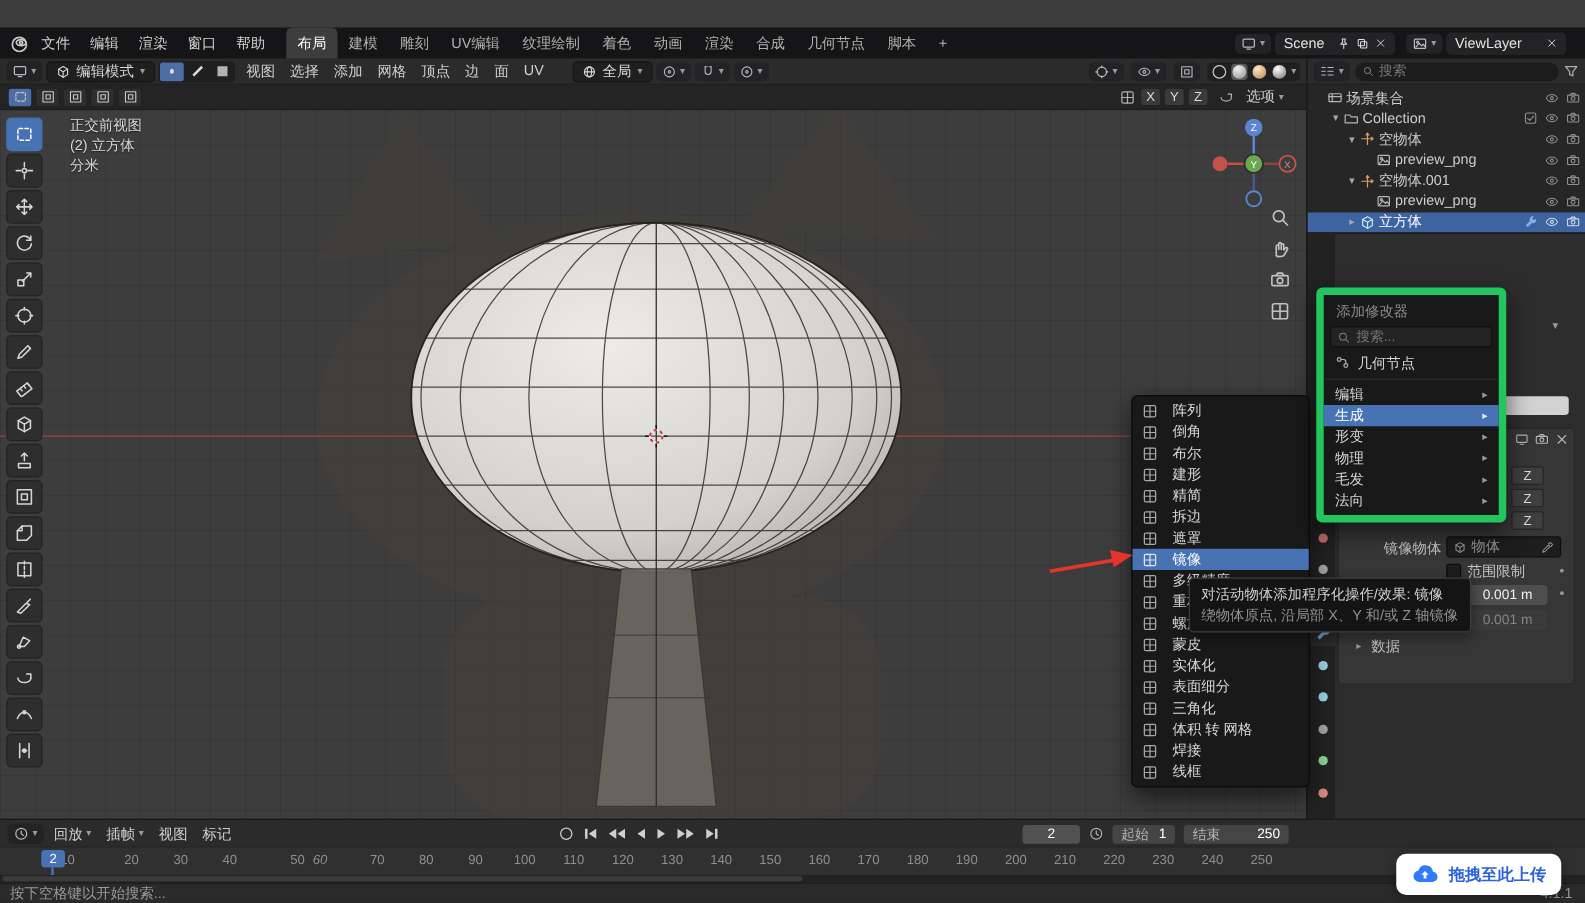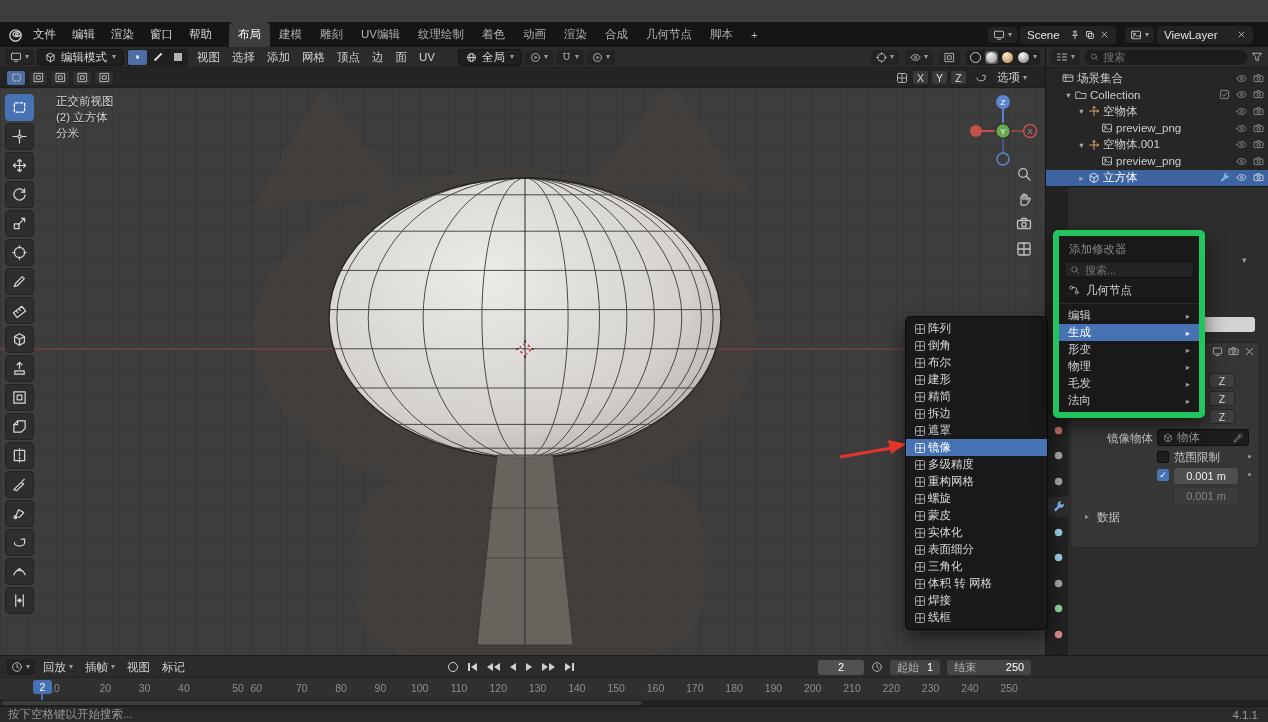--- a/index.html
+++ b/index.html
@@ -121,21 +121,21 @@
 .am-row{height:20px;display:flex;align-items:center;gap:6px;padding:0 9px;color:#d4d4d4}
 .am-row svg{width:12px;height:12px;color:#b0b0b0}
 .am-sep{border-top:1px solid #2c2c2c;margin:3px 1px}
 .am-cat{height:17px;display:flex;align-items:center;padding:0 9px;color:#d4d4d4}
 .am-cat .arr{margin-left:auto;color:#9a9a9a;font-size:8.5px}
 .am-cat.active{background:#4772b3;color:#fff}
 .am-cat.active .arr{color:#dce6f5}
 
 
 #genmenu{left:905px;top:316px;width:143px;background:#191919;border:1px solid #0a0a0a;border-radius:5px;box-shadow:0 8px 20px rgba(0,0,0,.55);padding:3px 0;z-index:38}
-.gm-row{height:17px;display:flex;align-items:center;gap:2px;padding:0 8px;color:#d8d8d8}
+.gm-row{height:17px;display:flex;align-items:center;gap:12px;padding:0 8px;color:#d8d8d8}
 .gm-row svg{width:12px;height:12px;color:#a8a8a8;flex:none}
 .gm-row.active{background:#4772b3;color:#fff}
 .gm-row.active svg{color:#dce6f5}
 
 
 #tooltip{left:951px;top:462px;background:#141414;border:1px solid #3d3d3d;border-radius:4px;padding:5px 9px;white-space:nowrap;box-shadow:0 4px 10px rgba(0,0,0,.4);z-index:45}
 #tooltip .t1{color:#d2d2d2}
 #tooltip .t2{color:#909090;margin-top:2px}
 #arrow{left:836px;top:436px;z-index:46}
 
@@ -1114,20 +1114,24 @@
         <span>焊接</span>
       </div>
       <div class="gm-row">
         <svg class="ic">
           <use href="#i-mod"></use>
         </svg>
         <span>线框</span>
       </div>
     </div>
 
+  <div id="tooltip" class="abs">
+    <div class="t1">对活动物体添加程序化操作/效果: 镜像</div>
+    <div class="t2">绕物体原点, 沿局部 X、Y 和/或 Z 轴镜像</div>
+  </div>
 
   <svg id="arrow" class="abs" width="84" height="28">
     <line x1="4" y1="21" x2="56" y2="12" stroke="#e5352b" stroke-width="3"></line>
     <polygon points="70,8 52,4 55,18" fill="#e5352b"></polygon>
   </svg>
 
   <div id="theader" class="abs">
     <div class="tl-left">
       <div class="chip">
           <svg class="ic" width="12" height="12">
@@ -1230,14 +1234,21 @@
     </div>
   <div id="scrollstrip" class="abs">
       <span id="scrollhandle"></span>
     </div>
 
   <div id="statusbar" class="abs">
     <span class="hint">按下空格键以开始搜索...</span>
     <span class="ver">4.1.1</span>
   </div>
 
+  <button id="upload" class="abs">
+    <svg width="22" height="22" viewBox="0 0 24 24">
+      <path fill="#2f7cf6" d="M7 18a5 5 0 0 1-.6-9.97A6.5 6.5 0 0 1 19 9.2 4.4 4.4 0 0 1 18 18z"></path>
+      <path fill="#ffffff" d="M12 8.5l3.2 3.2h-2v3.3h-2.4v-3.3h-2z"></path>
+    </svg>
+    <span>拖拽至此上传</span>
+  </button>
 
 </div>
 
 </body></html>

